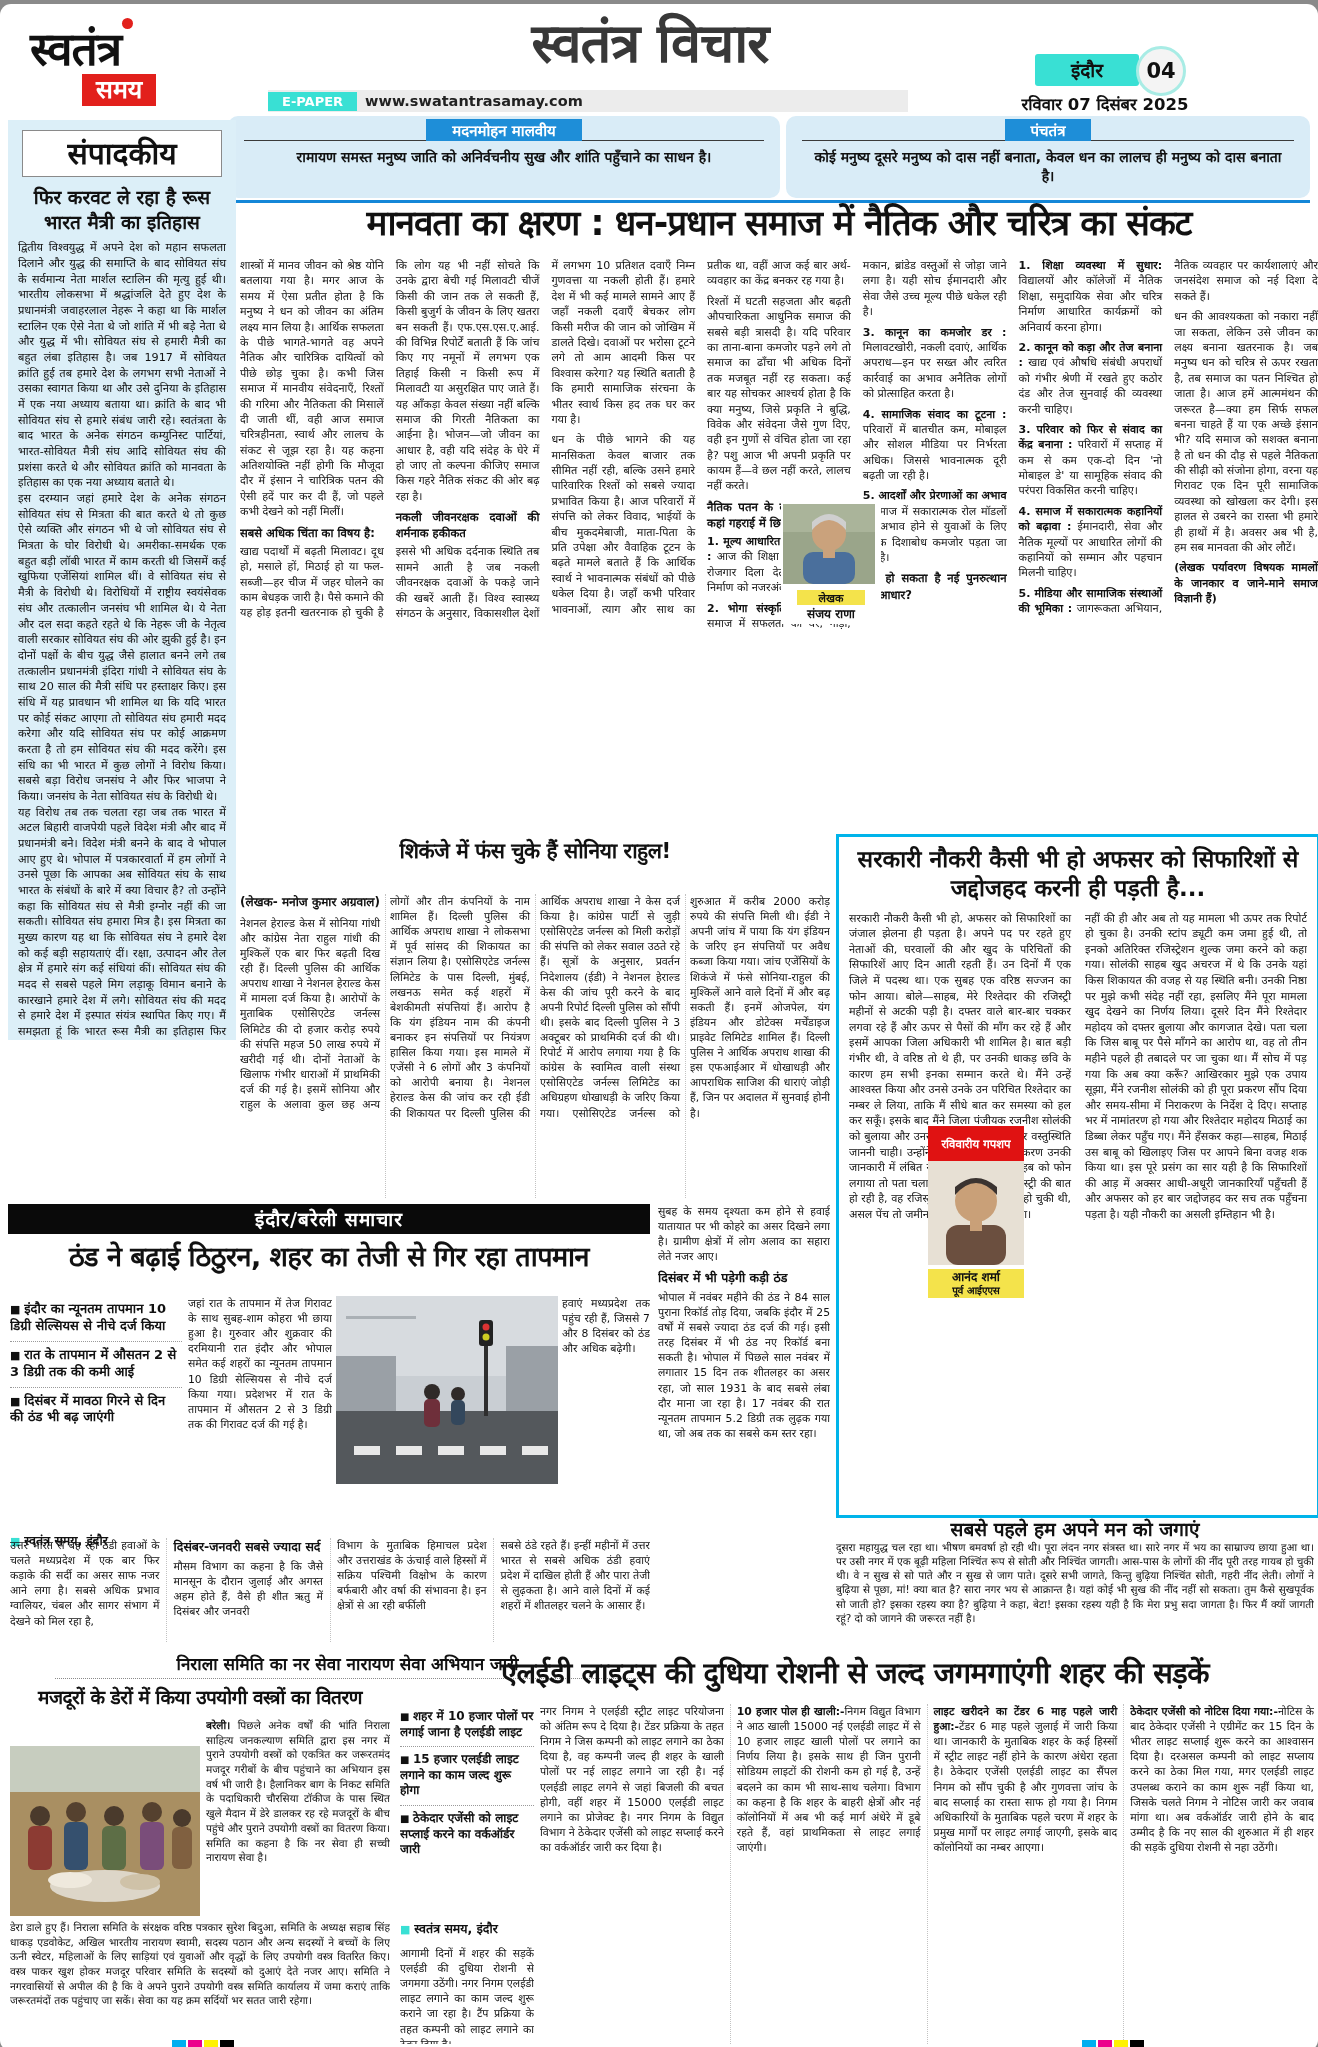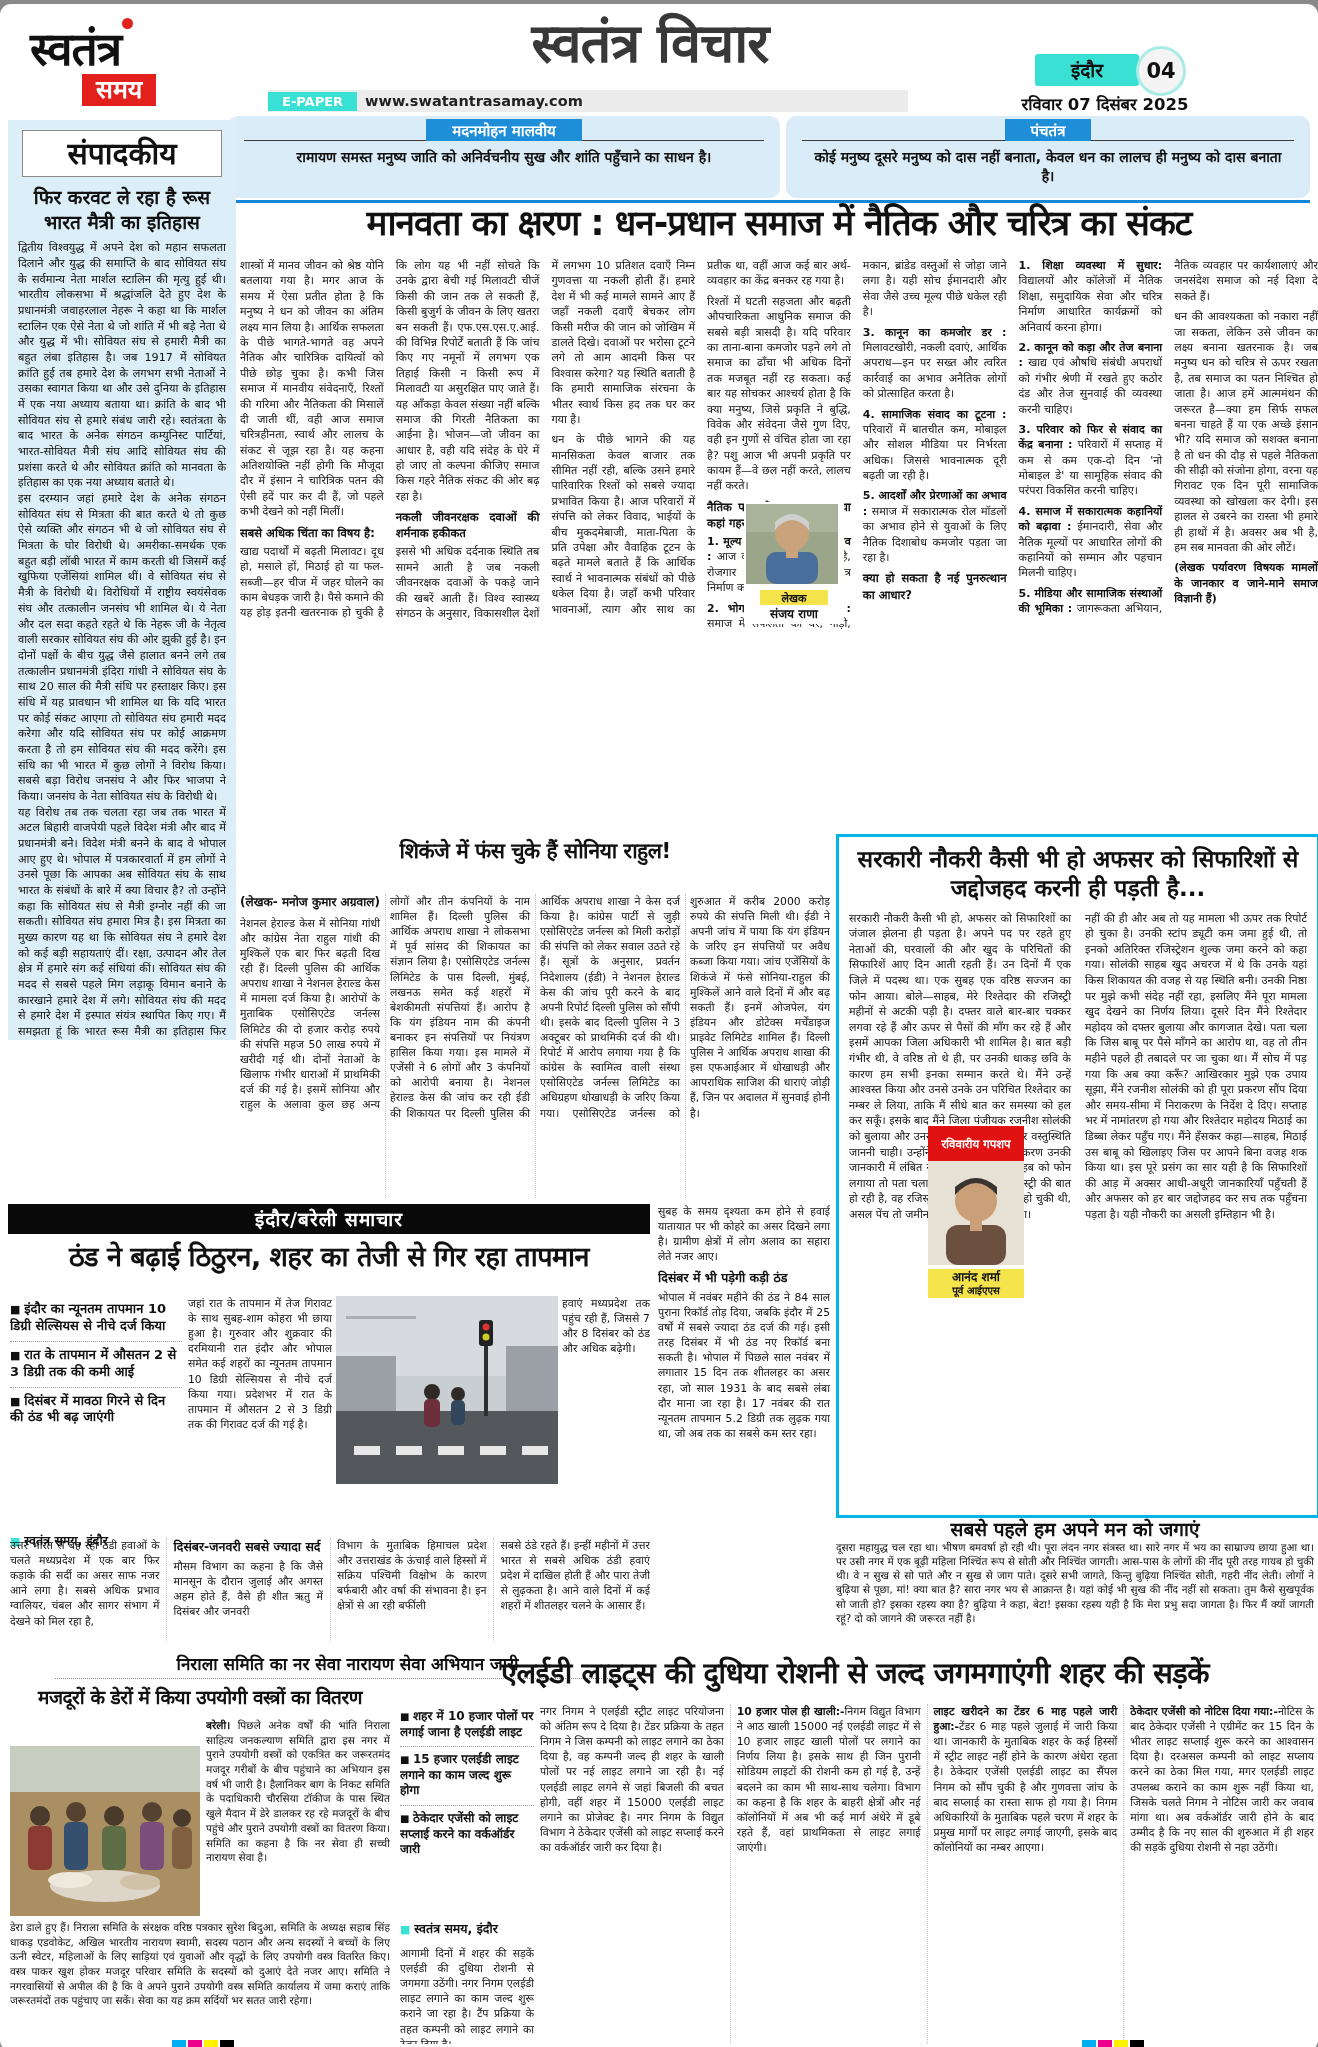--- a/index.html
+++ b/index.html
@@ -157,21 +157,21 @@
     <div class="sub">क्या हो सकता है नई पुनरुत्थान का आधार?</div>
     <p class="li"><b>1. शिक्षा व्यवस्था में सुधार:</b><span> विद्यालयों और कॉलेजों में नैतिक शिक्षा, समुदायिक सेवा और चरित्र निर्माण आधारित कार्यक्रमों को अनिवार्य करना होगा।</span></p>
     <p class="li"><b>2. कानून को कड़ा और तेज बनाना :</b><span> खाद्य एवं औषधि संबंधी अपराधों को गंभीर श्रेणी में रखते हुए कठोर दंड और तेज सुनवाई की व्यवस्था करनी चाहिए।</span></p>
     <p class="li"><b>3. परिवार को फिर से संवाद का केंद्र बनाना :</b><span> परिवारों में सप्ताह में कम से कम एक-दो दिन 'नो मोबाइल डे' या सामूहिक संवाद की परंपरा विकसित करनी चाहिए।</span></p>
     <p class="li"><b>4. समाज में सकारात्मक कहानियों को बढ़ावा :</b><span> ईमानदारी, सेवा और नैतिक मूल्यों पर आधारित लोगों की कहानियों को सम्मान और पहचान मिलनी चाहिए।</span></p>
     <p class="li"><b>5. मीडिया और सामाजिक संस्थाओं की भूमिका :</b><span> जागरूकता अभियान, नैतिक व्यवहार पर कार्यशालाएं और जनसंदेश समाज को नई दिशा दे सकते हैं।</span></p>
     <p>धन की आवश्यकता को नकारा नहीं जा सकता, लेकिन उसे जीवन का लक्ष्य बनाना खतरनाक है। जब मनुष्य धन को चरित्र से ऊपर रखता है, तब समाज का पतन निश्चित हो जाता है। आज हमें आत्ममंथन की जरूरत है—क्या हम सिर्फ सफल बनना चाहते हैं या एक अच्छे इंसान भी? यदि समाज को सशक्त बनाना है तो धन की दौड़ से पहले नैतिकता की सीढ़ी को संजोना होगा, वरना यह गिरावट एक दिन पूरी सामाजिक व्यवस्था को खोखला कर देगी। इस हालत से उबरने का रास्ता भी हमारे ही हाथों में है। अवसर अब भी है, हम सब मानवता की ओर लौटें।</p>
     <p class="foot">(लेखक पर्यावरण विषयक मामलों के जानकार व जाने-माने समाज विज्ञानी हैं)</p>
   </div>
 
-  <div class="abs author-card" style="left:744px;top:498px;">
+  <div class="abs author-card" style="left:781px;top:498px;">
     <svg width="92" height="80" viewBox="0 0 92 80">
       <rect width="92" height="80" fill="#9aa58a"></rect>
       <rect width="92" height="28" fill="#aab49a"></rect>
       <circle cx="46" cy="30" r="17" fill="#caa27c"></circle>
       <path d="M29 26 Q46 6 63 26 L63 18 Q46 2 29 18 Z" fill="#cfcfcf"></path>
       <rect x="20" y="48" width="52" height="32" rx="10" fill="#4a6f9c"></rect>
       <rect x="40" y="46" width="12" height="8" fill="#caa27c"></rect>
     </svg>
     <div class="author-tag">लेखक</div>
     <div class="author-name">संजय राणा</div>

